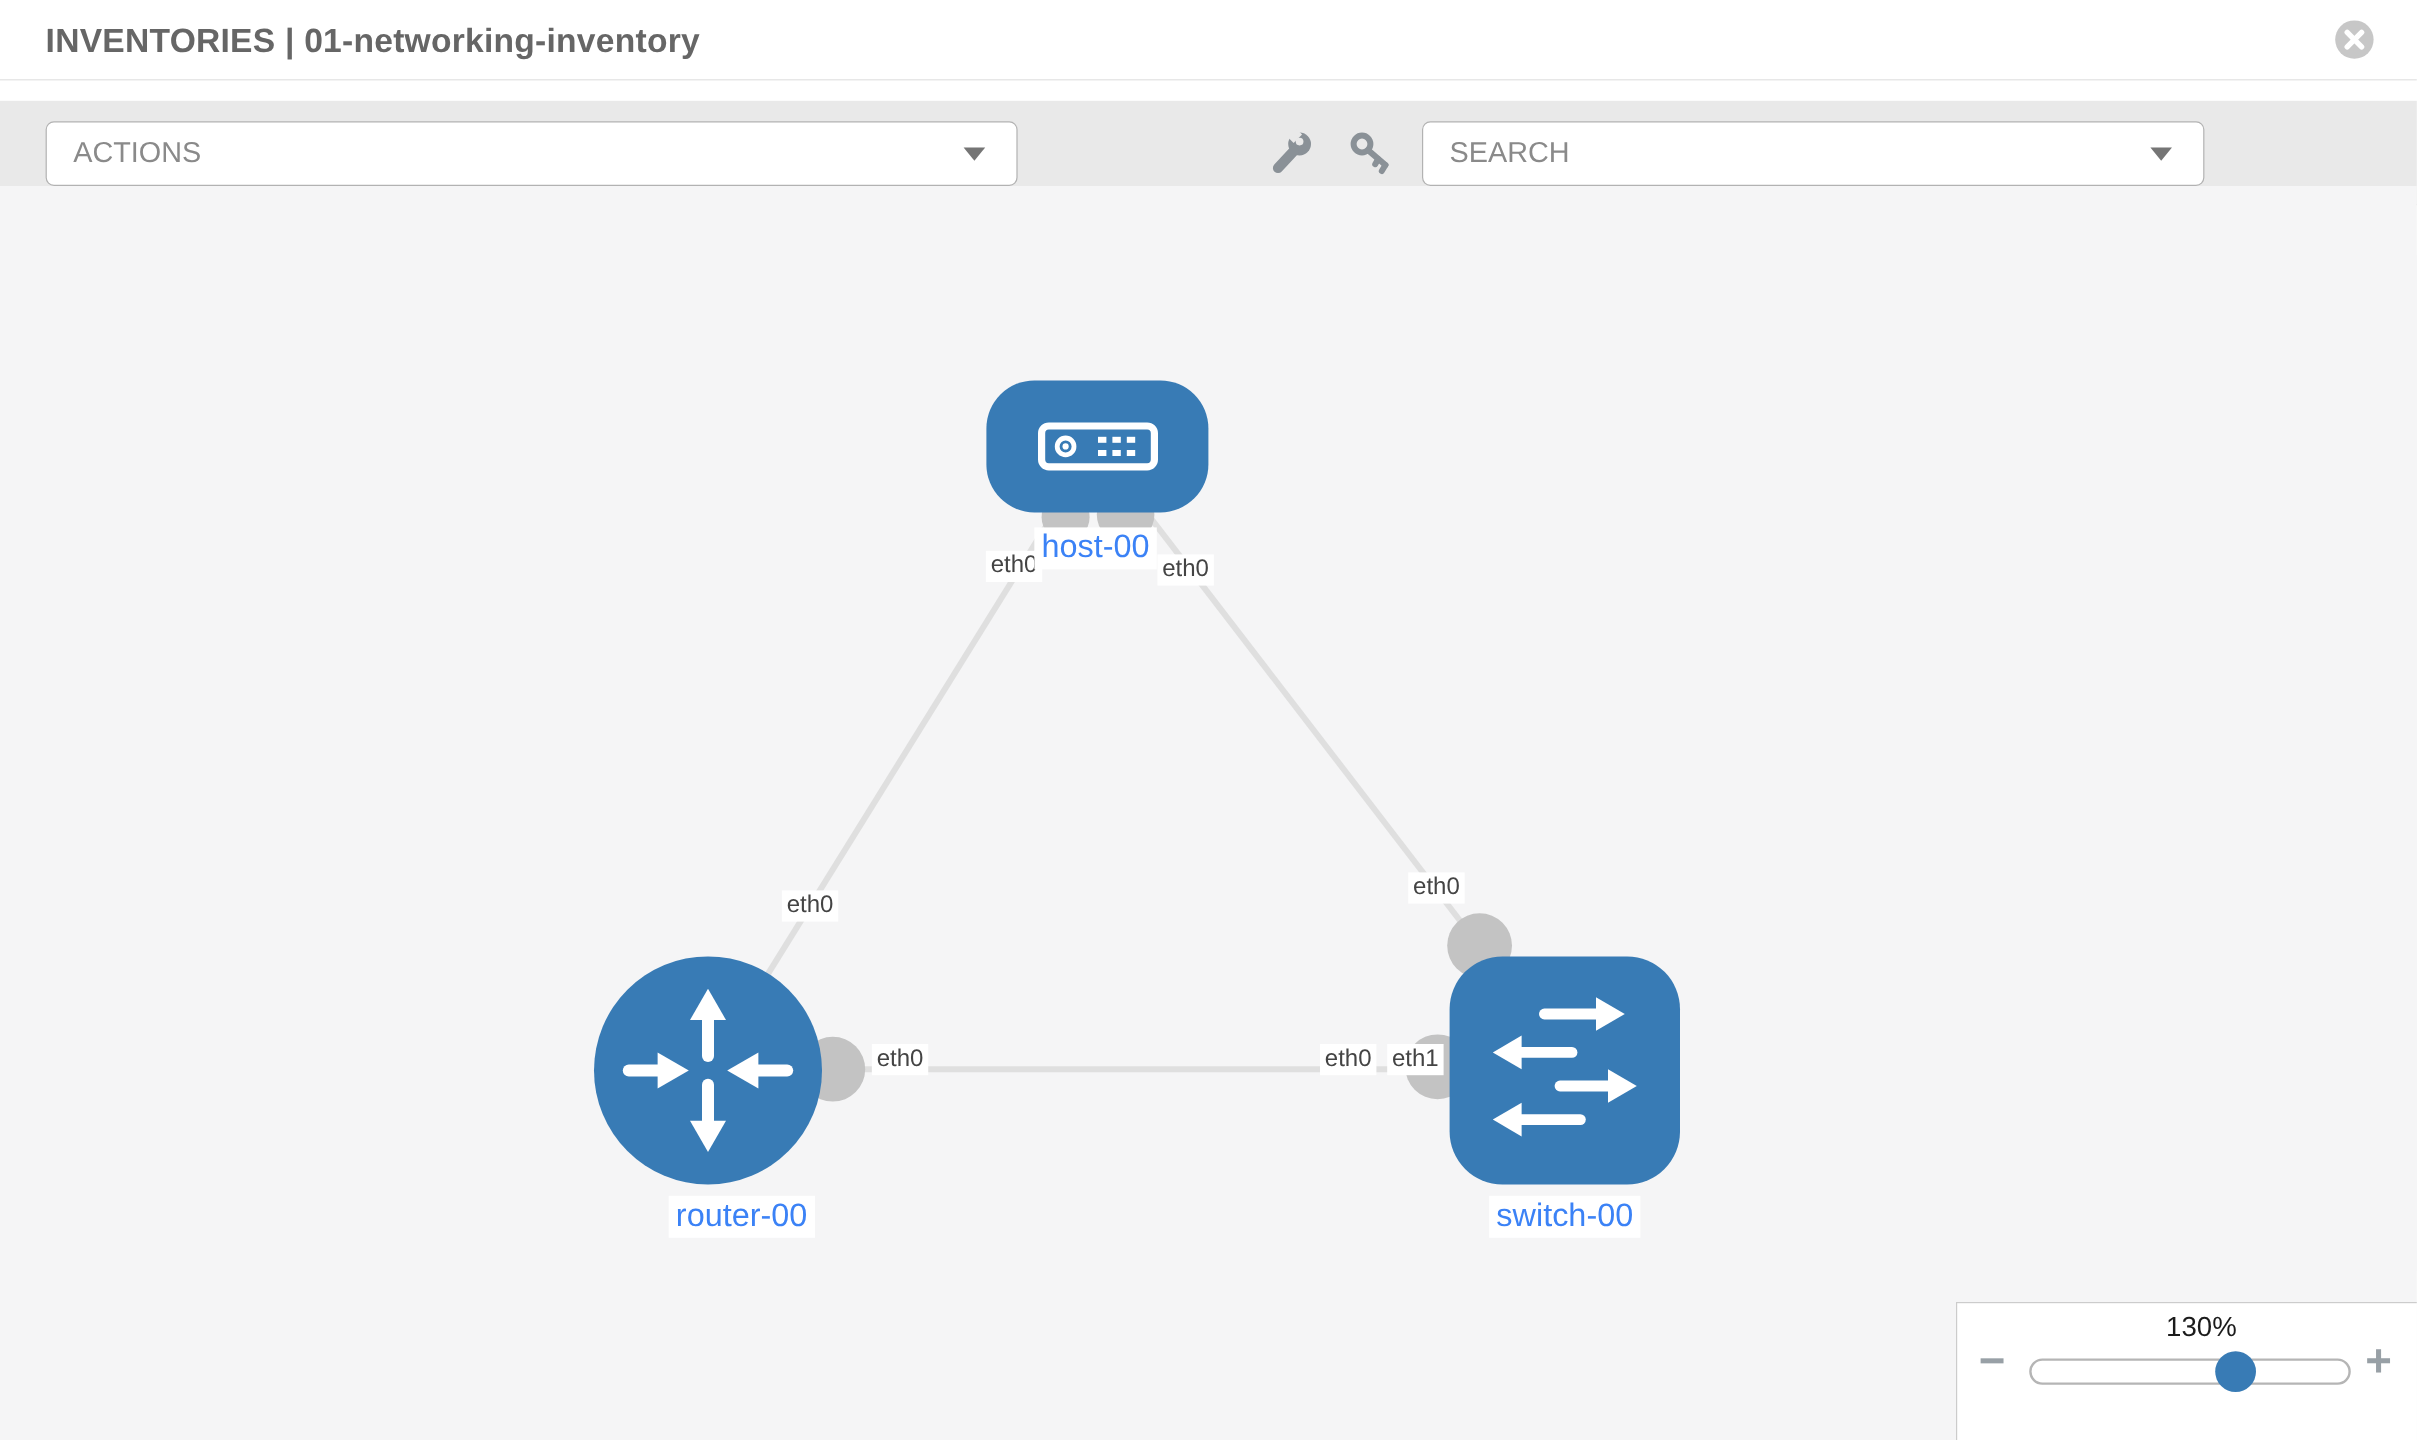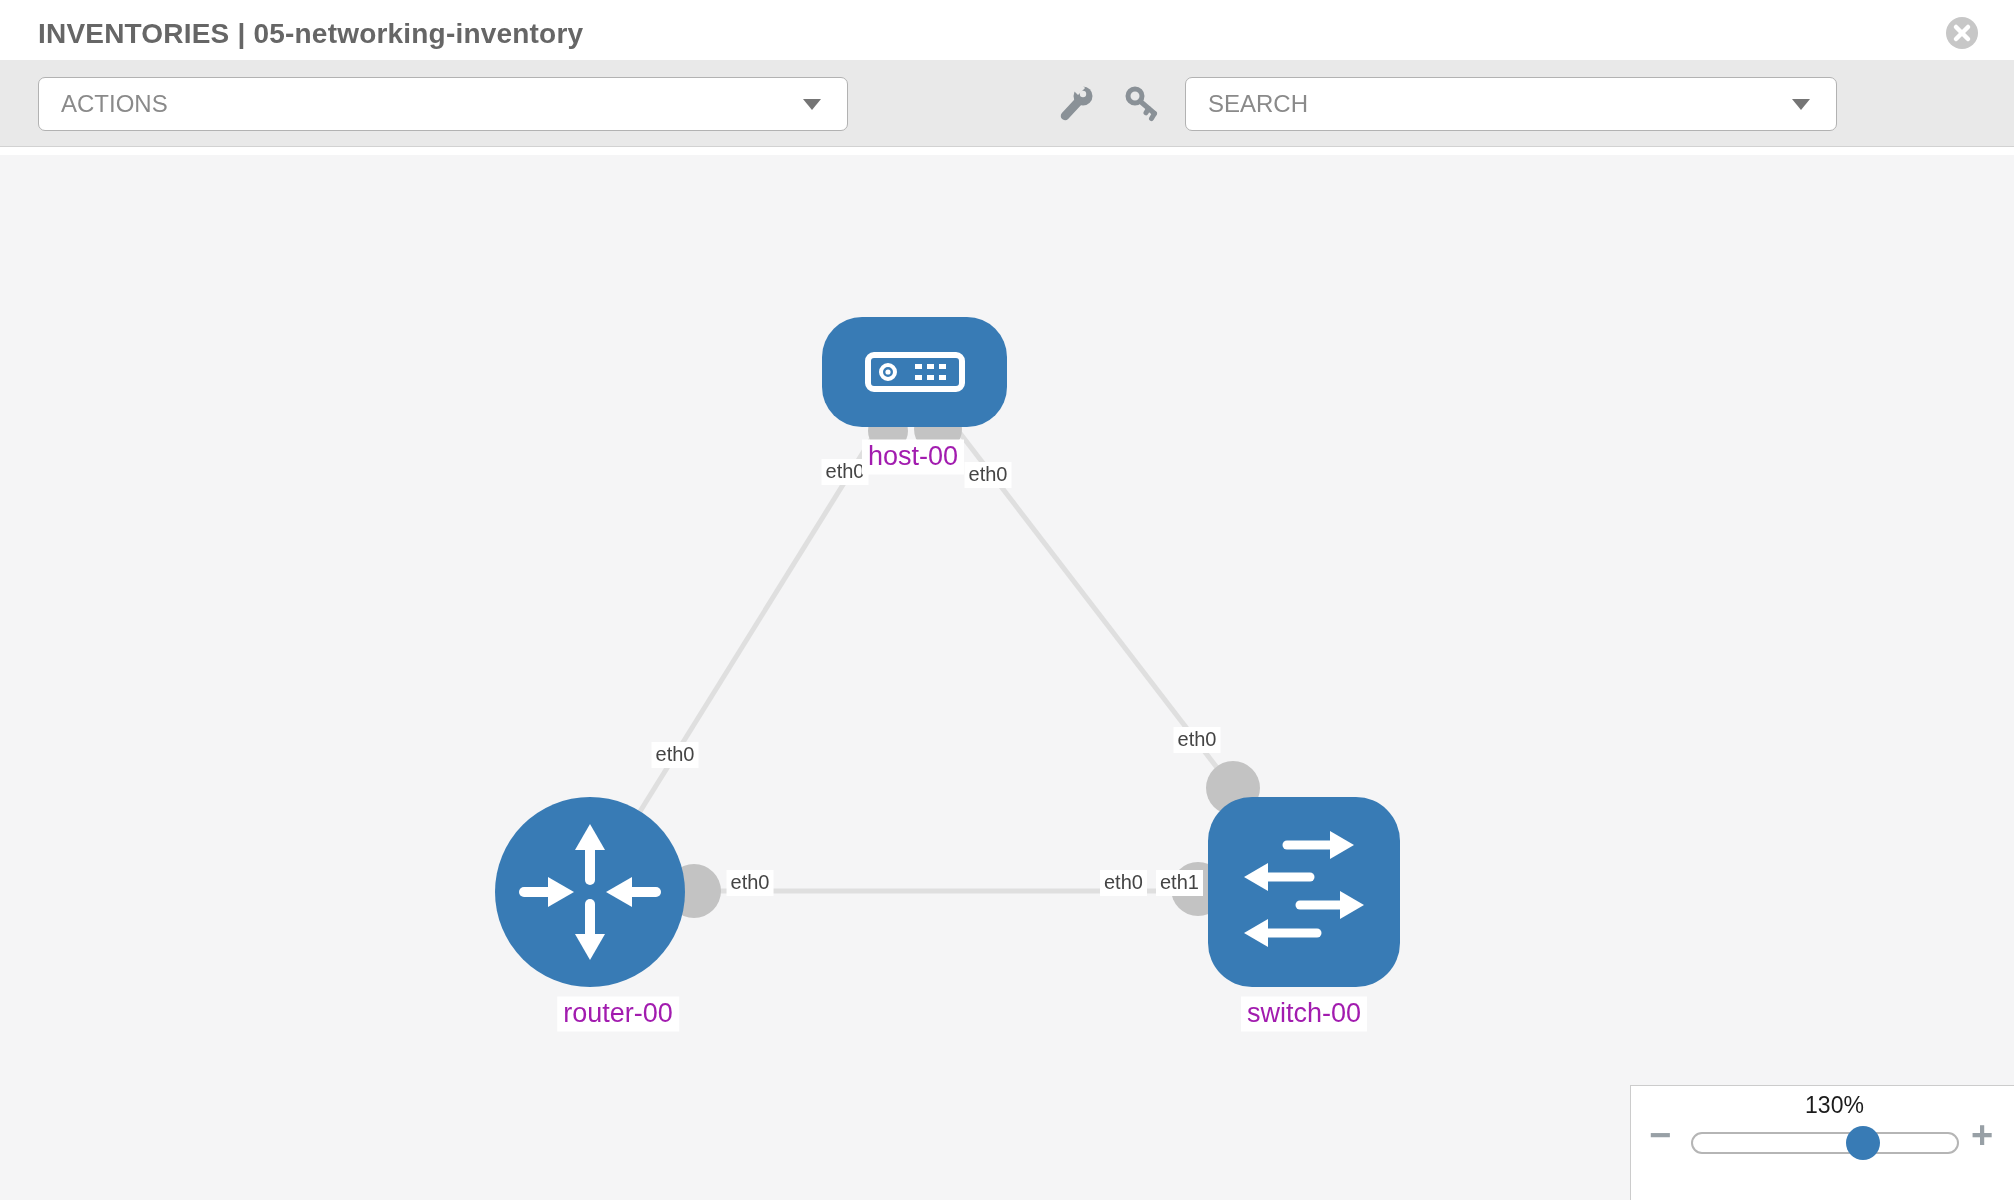--- a/index.html
+++ b/index.html
@@ -5,54 +5,54 @@
   html,body{margin:0;padding:0;}
   body{width:2014px;height:1200px;overflow:hidden;font-family:"Liberation Sans","DejaVu Sans",sans-serif;background:#fff;}
   .app{position:relative;width:2014px;height:1200px;background:#fff;}
 
   
   .hdr{position:absolute;left:0;top:0;width:100%;height:67px;background:#fff;border-bottom:1px solid #e2e2e2;box-sizing:border-box;}
   .hdr-title{position:absolute;left:38px;top:18px;font-size:28px;font-weight:700;color:#666;letter-spacing:.2px;}
   .close-btn{position:absolute;right:32px;top:13px;width:40px;height:40px;cursor:pointer;}
 
   
-  .tbar{position:absolute;left:0;top:60px;width:100%;height:87px;background:#e9e9e9;border-bottom:1px solid #d2d2d2;box-sizing:border-box;padding-left:14px;}
+  .tbar{position:absolute;left:0;top:84px;width:100%;height:87px;background:#e9e9e9;border-bottom:1px solid #d2d2d2;box-sizing:border-box;padding-left:14px;}
   .select{position:absolute;top:17px;height:54px;background:#fff;border:1px solid #b2b2b2;border-radius:7px;box-sizing:border-box;display:flex;align-items:center;cursor:pointer;}
   .select .lbl{margin-left:22px;font-size:24px;color:#8a8a8a;}
   .select .caret{position:absolute;right:26px;top:50%;margin-top:-5px;width:0;height:0;border-left:9px solid transparent;border-right:9px solid transparent;border-top:11px solid #757575;}
   .sel-actions{left:38px;width:810px;}
   .sel-search{left:1185px;width:652px;}
   .tool-ico{position:absolute;top:24px;width:40px;height:40px;cursor:pointer;}
   .ico-wrench{left:1057px;}
   .ico-key{left:1122px;}
 
   
   .canvas{position:absolute;left:0;top:155px;width:2014px;height:1045px;background:#f5f5f6;overflow:hidden;}
   .topo{position:absolute;left:0;top:0;}
 
-  .nlabel{position:absolute;transform:translate(-50%,-50%);background:#fff;color:#a21caf;font-size:27px;padding:1px 6px 3px;white-space:nowrap;}
+  .nlabel{position:absolute;transform:translate(-50%,-50%);background:#fff;color:#3b82f6;font-size:27px;padding:1px 6px 3px;white-space:nowrap;}
   .elabel{position:absolute;transform:translate(-50%,-50%);background:#fff;color:#444;font-size:20px;padding:1px 4px 2px;white-space:nowrap;}
   .elabel-abs{position:absolute;background:#fff;color:#444;font-size:20px;padding:1px 4px 2px;white-space:nowrap;}
 
   
   .zoom-panel{position:absolute;left:1630px;top:930px;width:408px;height:115px;background:#fff;border-left:1px solid #ccc;border-top:1px solid #ccc;box-sizing:border-box;}
   .zoom-level{position:absolute;left:0;top:6px;width:100%;text-align:center;font-size:23px;color:#1b1b1b;}
   .zoom-minus,.zoom-plus{position:absolute;top:30px;font-size:38px;font-weight:700;color:#98a0a6;cursor:pointer;line-height:38px;}
   .zoom-minus{left:18px;}
   .zoom-plus{left:340px;}
   .zoom-track{position:absolute;left:60px;top:46px;width:268px;height:22px;background:#fff;border:2px solid #b5b5b5;border-radius:13px;box-sizing:border-box;cursor:pointer;}
   .zoom-thumb{position:absolute;left:215px;top:40px;width:34px;height:34px;border-radius:50%;background:#387bb5;cursor:grab;}
 </style>
 </head>
 <body>
 
 <div class="app">
 
   <div class="hdr">
-    <div class="hdr-title">INVENTORIES | 05-networking-inventory</div>
+    <div class="hdr-title">INVENTORIES | 01-networking-inventory</div>
     <svg class="close-btn" viewBox="0 0 40 40">
       <circle cx="20" cy="20" r="16" fill="#c7c7c7"></circle>
       <line x1="14" y1="14" x2="26" y2="26" stroke="#fff" stroke-width="4.5" stroke-linecap="round"></line>
       <line x1="26" y1="14" x2="14" y2="26" stroke="#fff" stroke-width="4.5" stroke-linecap="round"></line>
     </svg>
   </div>
 
   <div class="tbar">
     <div class="select sel-actions">
       <span class="lbl">ACTIONS</span>

